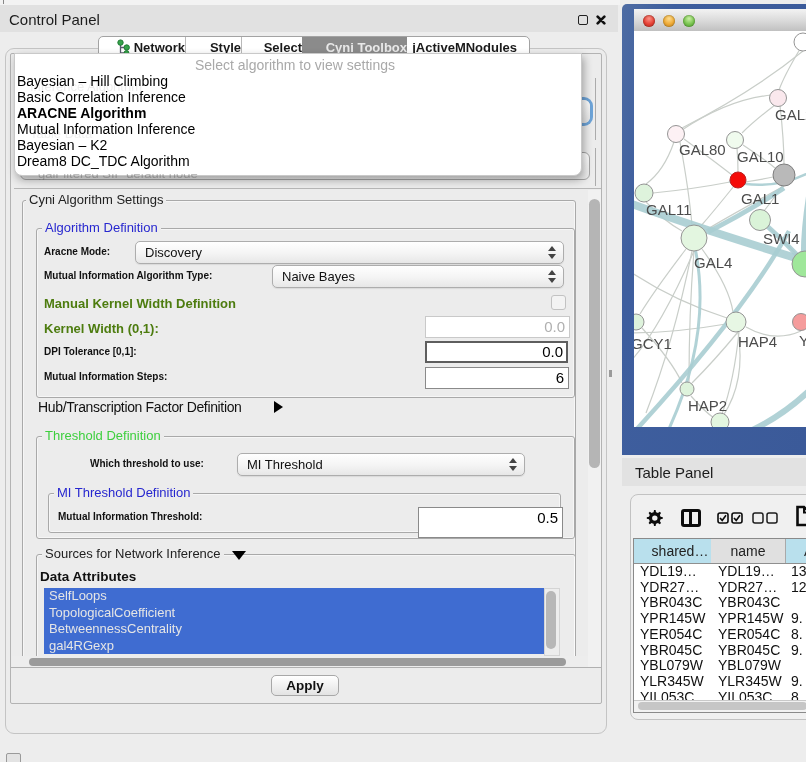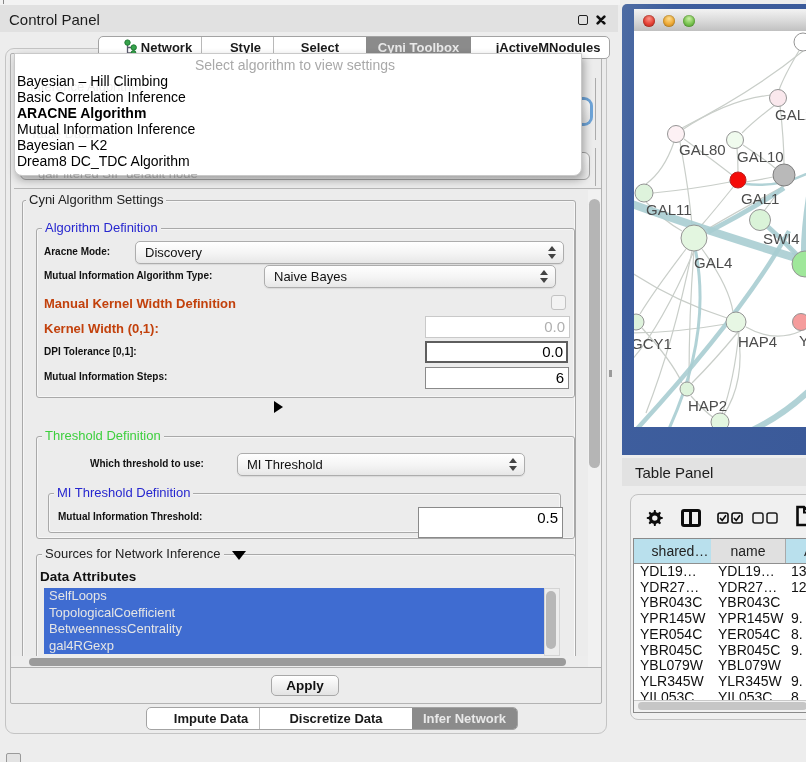--- a/index.html
+++ b/index.html
@@ -2,37 +2,37 @@
 <html><head>
 <meta charset="utf-8">
 <style>
   html,body{margin:0;padding:0;}
   body{width:806px;height:762px;overflow:hidden;background:#ededed;
        font-family:"Liberation Sans",sans-serif;}
   #app{position:relative;width:806px;height:762px;}
   .abs{position:absolute;}
   .b{font-weight:bold;}
   .lbl{position:absolute;font-size:10px;font-weight:bold;color:#111;}
-  .glbl{position:absolute;font-size:13px;font-weight:bold;color:#c2410c;}
+  .glbl{position:absolute;font-size:13px;font-weight:bold;color:#4d7c0f;}
   .group{position:absolute;border:1px solid #a9a9a9;border-radius:3px;
          box-shadow:inset 0 0 0 1px rgba(255,255,255,.55);}
   .gtitle{position:absolute;font-size:13px;background:#ececec;padding:0 3px;line-height:14px;}
   .combo{position:absolute;height:21px;border:1px solid #adadad;border-radius:5px;
          background:linear-gradient(#ffffff,#f4f4f4 55%,#e7e7e7);
          box-shadow:0 1px 1px rgba(0,0,0,.08);font-size:13px;color:#111;}
   .combo .ct{position:absolute;left:9px;top:3px;}
   .arr{position:absolute;right:7px;top:4px;width:9px;height:13px;}
   .arr:before{content:"";position:absolute;left:1px;top:0;border-left:4px solid transparent;
       border-right:4px solid transparent;border-bottom:5px solid #444;}
   .arr:after{content:"";position:absolute;left:1px;bottom:0;border-left:4px solid transparent;
       border-right:4px solid transparent;border-top:5px solid #444;}
   .field{position:absolute;background:#fff;font-size:15px;text-align:right;}
   .seg{position:absolute;height:21px;background:#fff;border:1px solid #a3a3a3;border-radius:5px;
        display:flex;align-items:center;font-size:13.5px;font-weight:bold;color:#1a1a1a;overflow:hidden;}
-  .seg .s{padding:0 14px;height:100%;display:flex;align-items:center;justify-content:center;box-sizing:border-box;margin-left:16px;}
+  .seg .s{padding:0 14px;height:100%;display:flex;align-items:center;justify-content:flex-end;box-sizing:border-box;}
   .seg .sep{width:1px;height:100%;background:#b9b9b9;}
   .seg .on{background:#8b8b8b;color:#e9e9e9;}
 </style>
 </head>
 <body>
 <div id="app">
 
   <div class="abs" style="left:0;top:0;width:620px;height:5px;background:#f3f3f3;"></div>
   <div class="abs" style="left:3px;top:0;width:1px;height:4px;background:#888;"></div>
 
@@ -53,21 +53,21 @@
         <path d="M3.5 5 L3.5 14 M3.5 8.5 L8 8.5 M3.5 14 L8 14" stroke="#5a5a6e" stroke-width="1.3" fill="none"></path>
         <circle cx="3.5" cy="3.6" r="2.7" fill="#37a34c" stroke="#1e7a33" stroke-width="1"></circle>
         <circle cx="9.7" cy="8.5" r="2.7" fill="#37a34c" stroke="#1e7a33" stroke-width="1"></circle>
         <circle cx="9.5" cy="14" r="2.4" fill="#37a34c" stroke="#1e7a33" stroke-width="1"></circle>
       </svg>Network</div>
     <div class="sep"></div>
     <div class="s" style="width:55px;padding:0;">Style</div>
     <div class="sep"></div>
     <div class="s" style="width:60px;padding:0;">Select</div>
     <div class="s on" style="width:105px;padding:0;">Cyni Toolbox</div>
-    <div class="s" style="width:122px;padding:4px;">jActiveMNodules</div>
+    <div class="s" style="width:122px;padding:12px;">jActiveMNodules</div>
   </div>
 
   <div class="abs" style="left:14px;top:188px;width:587px;height:1px;background:#b6b6b6;"></div>
 
   <div class="abs" style="left:20px;top:152px;width:568px;height:26px;border:1px solid #a5a5a5;border-radius:6px;background:linear-gradient(#fff,#e9e9e9);"></div>
 
   <div class="abs" style="left:595px;top:78px;width:1px;height:62px;background:#ababab;"></div>
   <div class="abs" style="left:595px;top:148px;width:1px;height:38px;background:#ababab;"></div>
 
   <div class="abs" style="left:562px;top:100px;width:28px;height:23px;border-radius:6px;background:linear-gradient(#fdfdfd,#e4e4e4);box-shadow:0 0 0 3px #6ea4d8;"></div>
@@ -81,37 +81,38 @@
   <div class="group" style="left:36px;top:228px;width:537px;height:168px;"></div>
   <div class="gtitle" style="left:42px;top:221px;color:#2727cf;">Algorithm Definition</div>
 
   <div class="lbl" style="left:44px;top:246px;">Aracne Mode:</div>
   <div class="combo" style="left:135px;top:241px;width:427px;">
       <span class="ct">Discovery</span>
       <span class="arr"></span>
     </div>
 
   <div class="lbl" style="left:44px;top:270px;">Mutual Information Algorithm Type:</div>
-  <div class="combo" style="left:264px;top:265px;width:290px;">
+  <div class="combo" style="left:272px;top:265px;width:290px;">
       <span class="ct">Naive Bayes</span>
       <span class="arr"></span>
     </div>
 
   <div class="glbl" style="left:44px;top:296px;">Manual Kernel Width Definition</div>
   <div class="abs" style="left:551px;top:295px;width:13px;height:13px;border:1px solid #c2c2c2;border-radius:3px;background:#f3f3f3;"></div>
 
   <div class="glbl" style="left:44px;top:321px;">Kernel Width (0,1):</div>
   <div class="field" style="left:425px;top:316px;width:139px;height:18px;border:1px solid #c9c9c9;color:#b0b0b0;padding:1px 4px 1px 0;">0.0</div>
 
   <div class="lbl" style="left:44px;top:346px;">DPI Tolerance [0,1]:</div>
   <div class="field" style="left:425px;top:341px;width:136px;height:18px;border:2px solid #5e5e5e;color:#000;padding:0 3px 0 0;">0.0</div>
 
   <div class="lbl" style="left:44px;top:371px;">Mutual Information Steps:</div>
   <div class="field" style="left:425px;top:367px;width:138px;height:18px;border:1.5px solid #8a8a8a;color:#000;padding:1px 4px 1px 0;">6</div>
 
+  <div class="abs" style="left:38px;top:399px;font-size:14px;letter-spacing:-0.35px;color:#111;">Hub/Transcription Factor Definition</div>
   <div class="abs" style="left:274px;top:401px;width:0;height:0;border-top:6px solid transparent;border-bottom:6px solid transparent;border-left:9px solid #000;"></div>
 
   <div class="group" style="left:36px;top:436px;width:537px;height:101px;"></div>
   <div class="gtitle" style="left:42px;top:429px;color:#3ecf3e;">Threshold Definition</div>
 
   <div class="lbl" style="left:90px;top:458px;">Which threshold to use:</div>
   <div class="combo" style="left:237px;top:453px;width:286px;">
       <span class="ct">MI Threshold</span>
       <span class="arr"></span>
     </div>
@@ -130,26 +131,20 @@
   <div class="abs" style="left:44px;top:588px;width:500px;height:66px;background:#3f6cd1;color:#e5e5e5;font-size:13px;line-height:16.5px;padding-left:5px;box-sizing:border-box;">SelfLoops<br>TopologicalCoefficient<br>BetweennessCentrality<br>gal4RGexp</div>
   <div class="abs" style="left:544px;top:588px;width:14px;height:66px;background:#ededed;border:1px solid #d4d4d4;"></div>
   <div class="abs" style="left:546px;top:591px;width:10px;height:58px;background:#b7b7b7;border-radius:5px;"></div>
 
   <div class="abs" style="left:12px;top:656px;width:576px;height:11px;background:#ededed;"></div>
   <div class="abs" style="left:29px;top:658px;width:537px;height:8px;background:#9b9b9b;border-radius:4px;"></div>
   <div class="abs" style="left:11px;top:667px;width:590px;height:1px;background:#b0b0b0;"></div>
 
   <div class="abs" style="left:271px;top:675px;width:66px;height:19px;border:1px solid #a8a8a8;border-radius:5px;background:linear-gradient(#fff,#e3e3e3);font-size:13.5px;font-weight:bold;color:#111;text-align:center;line-height:19px;">Apply</div>
 
-  <div class="seg" style="left:146px;top:707px;font-size:13px;">
-    <div class="s" style="width:96px;padding:0;">Impute Data</div>
-    <div class="sep"></div>
-    <div class="s" style="width:120px;padding:0;">Discretize Data</div>
-    <div class="s on" style="width:105px;padding:0;">Infer Network</div>
-  </div>
 
   <div class="abs" style="left:6px;top:753px;width:13px;height:12px;border:1px solid #9a9a9a;border-radius:2px;background:#e3e3e3;"></div>
 
   <div class="abs" style="left:14px;top:53px;width:566px;height:121px;background:#fff;border:1px solid #c9c9c9;border-radius:0 0 8px 8px;box-shadow:2px 4px 9px rgba(0,0,0,.32);"></div>
   <div class="abs" style="left:195px;top:57px;font-size:14px;color:#a9a9a9;">Select algorithm to view settings</div>
   <div class="abs" style="left:17px;top:74px;width:540px;font-size:14px;color:#000;line-height:15.9px;">
     Bayesian – Hill Climbing<br>
     Basic Correlation Inference<br>
     <span class="b">ARACNE Algorithm</span><br>
     Mutual Information Inference<br>

